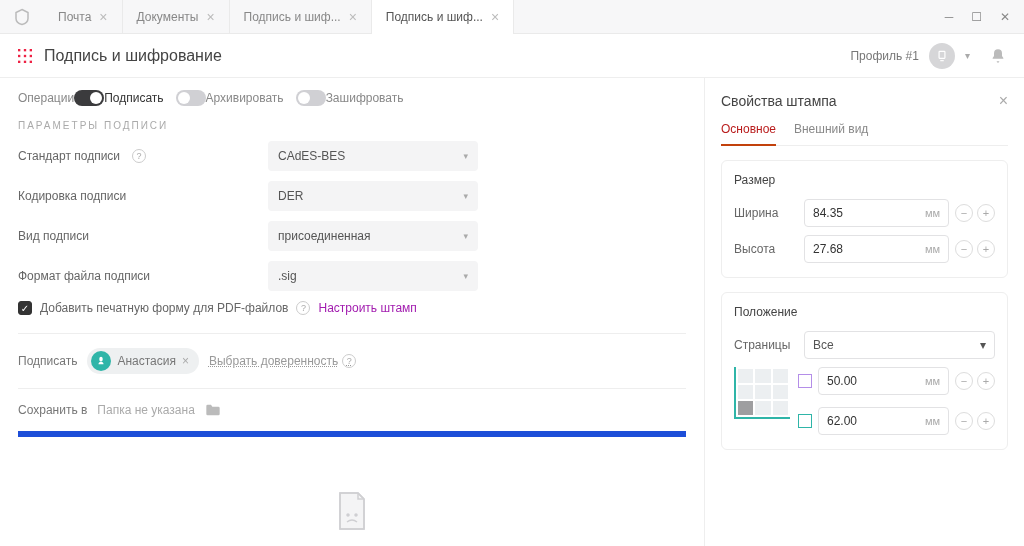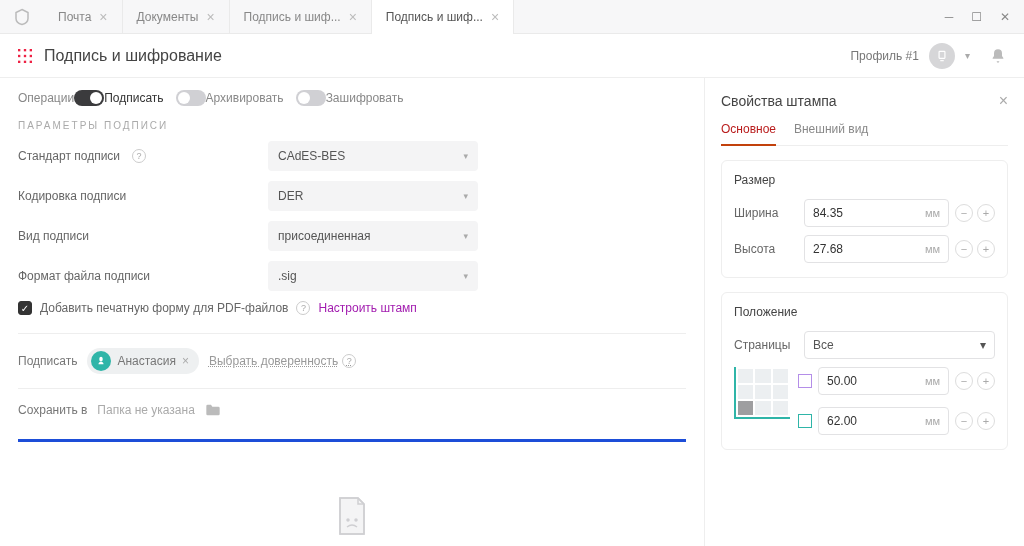--- a/index.html
+++ b/index.html
@@ -46,21 +46,21 @@
 .chk { width:14px; height:14px; border:1px solid #ccc; border-radius:3px; display:inline-flex; align-items:center; justify-content:center; }
 .chk.checked { background:#333; border-color:#333; color:#fff; font-size:10px; }
 .link { color:#a21caf; cursor:pointer; }
 
 .signer-row { display:flex; align-items:center; gap:10px; font-size:12px; color:#777; margin-top:18px; padding-top:14px; border-top:1px solid #eee; }
 .chip { background:#eef0f1; border-radius:14px; height:26px; display:flex; align-items:center; gap:6px; padding:0 10px 0 4px; }
 .chip-ava { width:20px; height:20px; border-radius:50%; background:#2fb5a8; color:#fff; font-size:10px; display:flex; align-items:center; justify-content:center; }
 .chip-x { color:#aaa; }
 .muted-link { color:#999; text-decoration:underline dotted; display:flex; align-items:center; gap:4px; }
 
-.save-row { display:flex; align-items:center; gap:10px; font-size:12px; color:#777; margin-top:14px; padding-top:14px; border-top:1px solid #eee; padding-bottom:22px; border-bottom:3px solid #1d4ed8; }
+.save-row { display:flex; align-items:center; gap:10px; font-size:12px; color:#777; margin-top:14px; padding-top:14px; border-top:1px solid #eee; padding-bottom:14px; border-bottom:6px solid #1d4ed8; }
 .folder-ph { color:#aaa; }
 .folder-icon { color:#aaa; }
 
 .empty { display:flex; align-items:center; justify-content:center; flex:1; margin-top:50px; color:#ccc; }
 
 
 .panel { width:320px; border-left:1px solid #eee; padding:14px 16px 0; display:flex; flex-direction:column; font-size:12px; color:#555; position:relative; }
 .panel-head { display:flex; align-items:center; justify-content:space-between; margin-bottom:12px; }
 .panel-title { font-size:14px; color:#444; }
 .close-x { color:#aaa; cursor:pointer; font-size:16px; }

